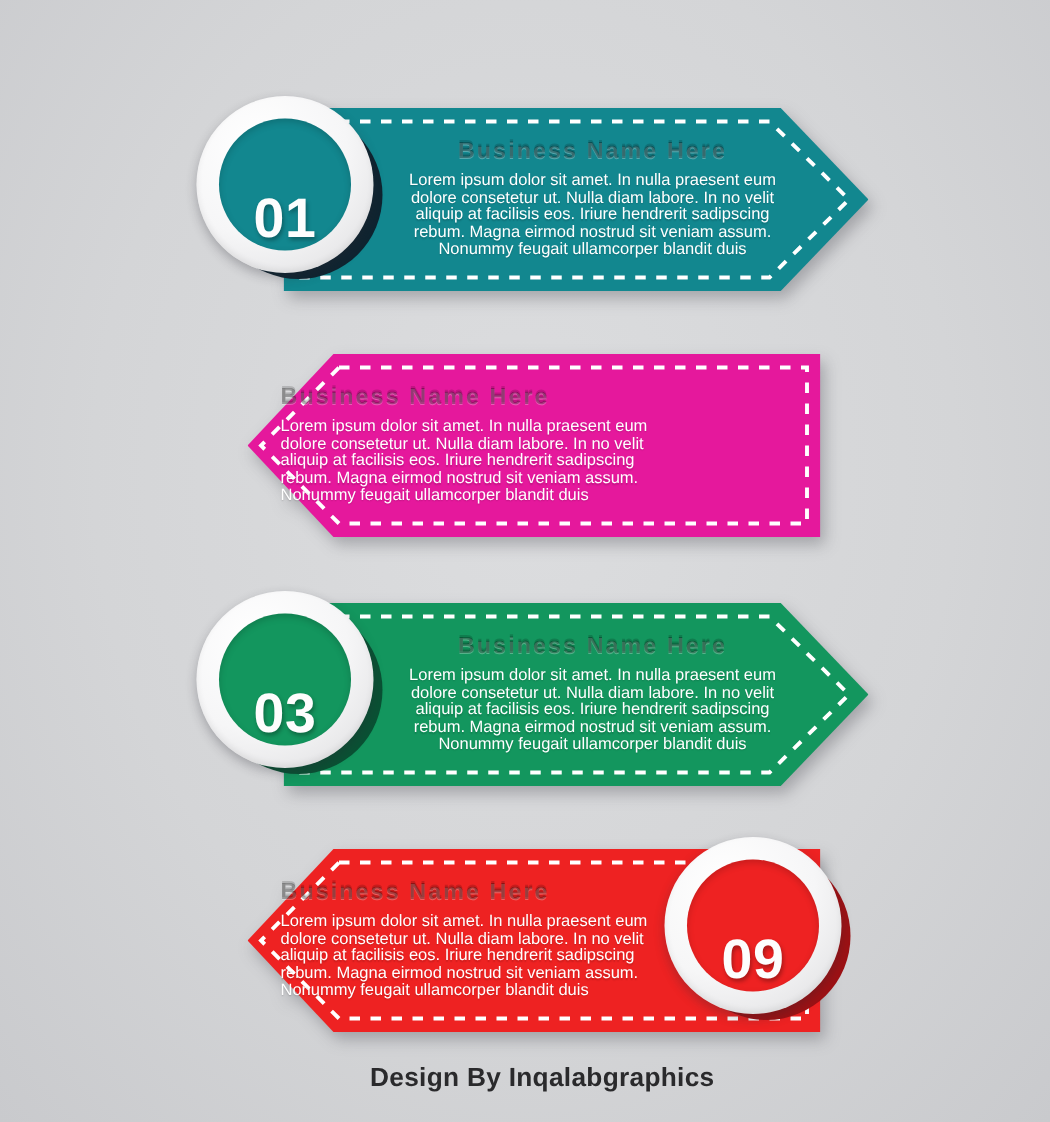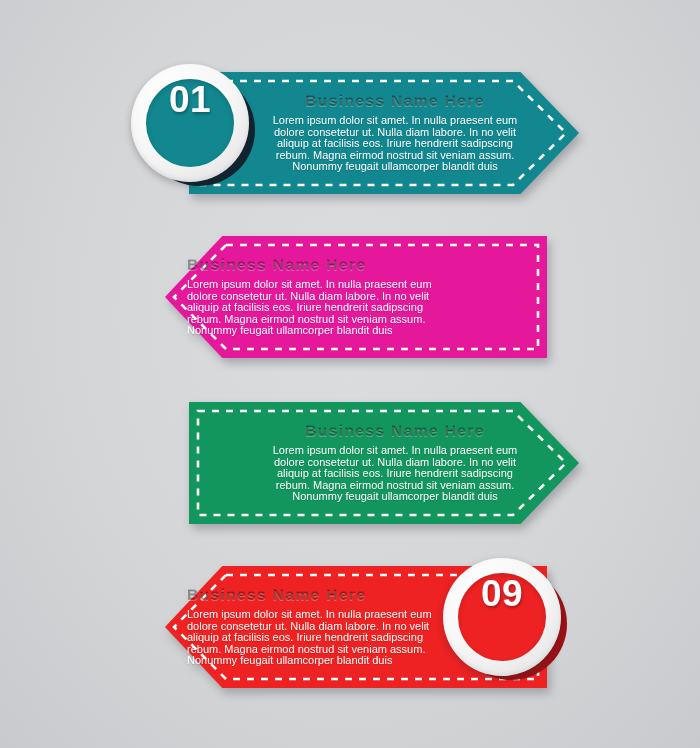--- a/index.html
+++ b/index.html
@@ -79,21 +79,21 @@
   }
   .badge .white-ring {
     position: absolute; left: 0; top: 0;
     width: 118px; height: 118px; border-radius: 50%;
     background: radial-gradient(circle at 34% 28%, #ffffff 0%, #f6f6f7 52%, #dcdcde 100%);
     box-shadow: 0 3px 7px rgba(40,40,50,0.30), inset 0 -2px 4px rgba(0,0,0,0.07);
     display: flex; align-items: center; justify-content: center;
   }
   .badge .disc {
     width: 88px; height: 88px; border-radius: 50%;
-    display: flex; align-items: flex-start; justify-content: center;
+    display: flex; align-items: flex-end; justify-content: center;
     box-shadow: inset 0 2px 5px rgba(0,0,0,0.17);
   }
   .badge .num {
     font-size: 37px; font-weight: 700; color: #fdfdfd;
     letter-spacing: 0.5px;
     text-shadow: 1px 2px 3px rgba(0,0,0,0.30);
   }
 
   
   .footer {
@@ -151,20 +151,28 @@
       <div class="stitch">
         <svg viewBox="0 0 390 122" preserveAspectRatio="none">
           <polygon points="9,9 324,9 377,61 324,113 9,113" fill="none" stroke="#ffffff" stroke-width="2.6" stroke-dasharray="7 7" vector-effect="non-scaling-stroke"></polygon>
         </svg>
       </div>
       <div class="content">
         <div class="title">Business Name Here</div>
         <div class="body-text">Lorem ipsum dolor sit amet. In nulla praesent eum dolore consetetur ut. Nulla diam labore. In no velit aliquip at facilisis eos. Iriure hendrerit sadipscing rebum. Magna eirmod nostrud sit veniam assum. Nonummy feugait ullamcorper blandit duis</div>
       </div>
     </div>
+    <div class="badge">
+      <div class="shadow-ring" style="background: rgb(10, 81, 52);"></div>
+      <div class="white-ring">
+        <div class="disc" style="background: rgb(19, 150, 94);">
+          <span class="num">03</span>
+        </div>
+      </div>
+    </div>
   </div>
 
   <div class="row row-4 row-left">
     <div class="banner">
       <div class="body" style="background: rgb(238, 34, 34);"></div>
       <div class="stitch">
         <svg viewBox="0 0 382 122" preserveAspectRatio="none">
           <polygon points="61,9 373,9 373,113 61,113 9,61" fill="none" stroke="#ffffff" stroke-width="2.6" stroke-dasharray="7 7" vector-effect="non-scaling-stroke"></polygon>
         </svg>
       </div>
@@ -176,13 +184,14 @@
     <div class="badge">
       <div class="shadow-ring" style="background: rgb(157, 17, 20);"></div>
       <div class="white-ring">
         <div class="disc" style="background: rgb(238, 34, 34);">
           <span class="num">09</span>
         </div>
       </div>
     </div>
   </div>
 
+  <div class="footer">Design By Inqalabgraphics</div>
 </div>
 
 </body></html>

